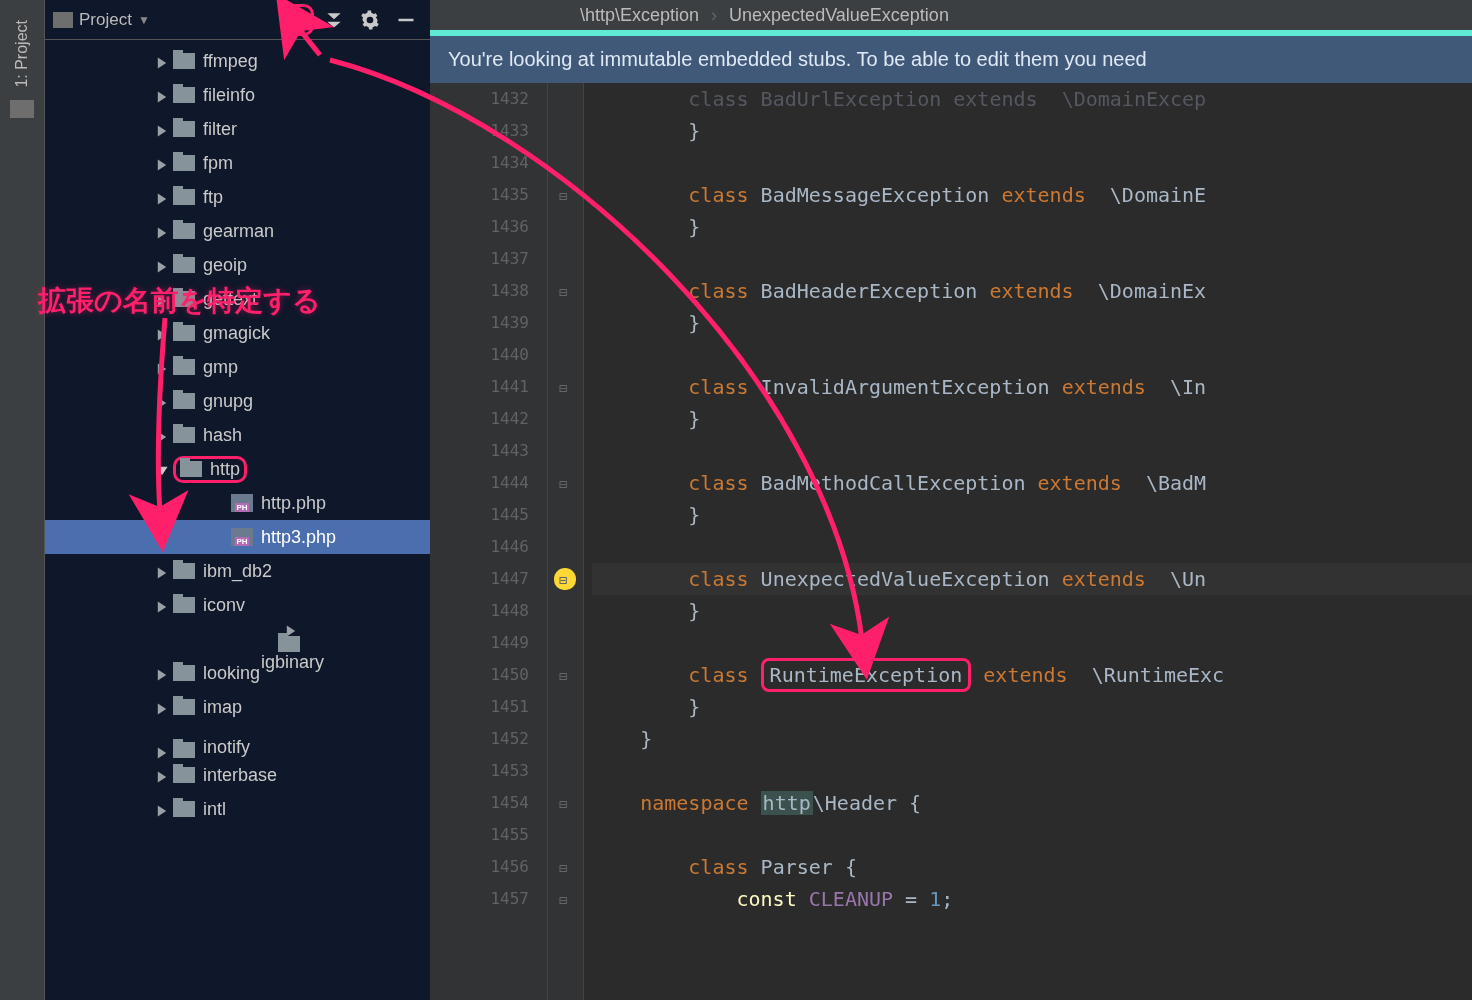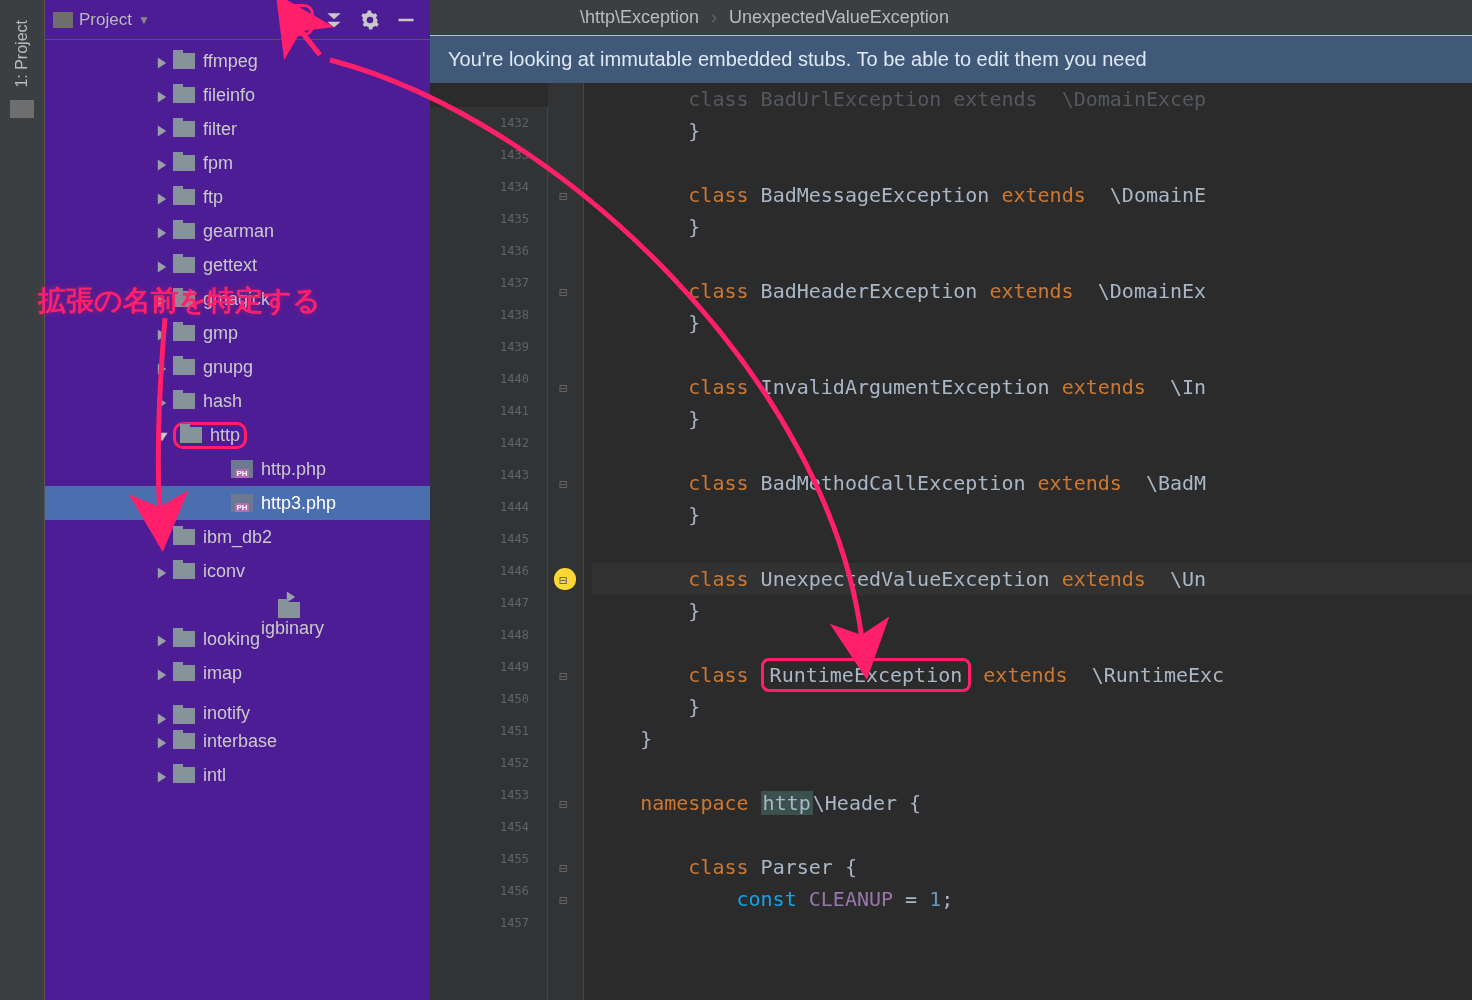--- a/index.html
+++ b/index.html
@@ -33,21 +33,21 @@
   gap: 8px;
 }
 .left-rail .rail-icon {
   width: 24px;
   height: 18px;
   background: #6e6e6e;
   margin-top: 12px;
 }
 .project-panel {
   width: 385px;
-  background: #4c1d95;
+  background: #0f172a;
   display: flex;
   flex-direction: column;
 }
 .project-header {
   height: 40px;
   display: flex;
   align-items: center;
   padding: 0 8px;
   border-bottom: 1px solid #555;
   gap: 4px;
@@ -169,21 +169,21 @@
 .breadcrumb {
   height: 36px;
   display: flex;
   align-items: center;
   padding-left: 150px;
   gap: 12px;
   font-family: sans-serif;
   font-size: 18px;
   color: #bbbbbb;
   background: #3c3f41;
-  border-bottom: 1px solid #5eead4;
+  border-bottom: 6px solid #5eead4;
 }
 .breadcrumb .sep { color: #666; }
 .banner {
   background: #405979;
   color: #dfe9f5;
   font-family: sans-serif;
   font-size: 20px;
   padding: 12px 18px;
   white-space: nowrap;
   overflow: hidden;
@@ -192,25 +192,24 @@
   flex: 1;
   display: flex;
   overflow: hidden;
 }
 .gutter {
   width: 118px;
   background: #313335;
   color: #606366;
   text-align: right;
   padding-right: 18px;
-  font-size: 12px;
+  font-size: 16px;
   line-height: 32px;
   padding-top: 0;
   border-right: 1px solid #444;
-  margin-top: 24px;
 }
 .fold-col {
   width: 36px;
   background: #313335;
   border-right: 1px solid #444;
   position: relative;
 }
 .fold-mark {
   position: absolute;
   left: 6px;
@@ -233,21 +232,21 @@
 .code {
   flex: 1;
   font-size: 20px;
   line-height: 32px;
   white-space: pre;
   padding-left: 8px;
   color: #a9b7c6;
   overflow: hidden;
 }
 .kw { color: #cc7832; }
-.const-kw { color: #0ea5e9; }
+.const-kw { color: #fef9c3; }
 .const-name { color: #9876aa; }
 .nsname { background: #3b514d; padding: 0 2px; }
 .num { color: #6897bb; }
 .dim { color: #555861; }
 .current-line { background: #323232; }
 .runtime-box {
   border: 3px solid #ff1f6b;
   border-radius: 8px;
   padding: 2px 6px;
 }
@@ -343,20 +342,27 @@
             <path d="M2 1 L8 5 L2 9 Z" fill="#9aa0a6"></path>
           </svg></span>
         <span class="folder-icon"></span>
         <span>gearman</span>
       </div>
       <div class="tree-item" style="padding-left: 110px;">
         <span class="arrow"><svg viewBox="0 0 10 10">
             <path d="M2 1 L8 5 L2 9 Z" fill="#9aa0a6"></path>
           </svg></span>
         <span class="folder-icon"></span>
+        <span>geoip</span>
+      </div>
+      <div class="tree-item" style="padding-left: 110px;">
+        <span class="arrow"><svg viewBox="0 0 10 10">
+            <path d="M2 1 L8 5 L2 9 Z" fill="#9aa0a6"></path>
+          </svg></span>
+        <span class="folder-icon"></span>
         <span>gettext</span>
       </div>
       <div class="tree-item" style="padding-left: 110px;">
         <span class="arrow"><svg viewBox="0 0 10 10">
             <path d="M2 1 L8 5 L2 9 Z" fill="#9aa0a6"></path>
           </svg></span>
         <span class="folder-icon"></span>
         <span>gmagick</span>
       </div>
       <div class="tree-item" style="padding-left: 110px;">

